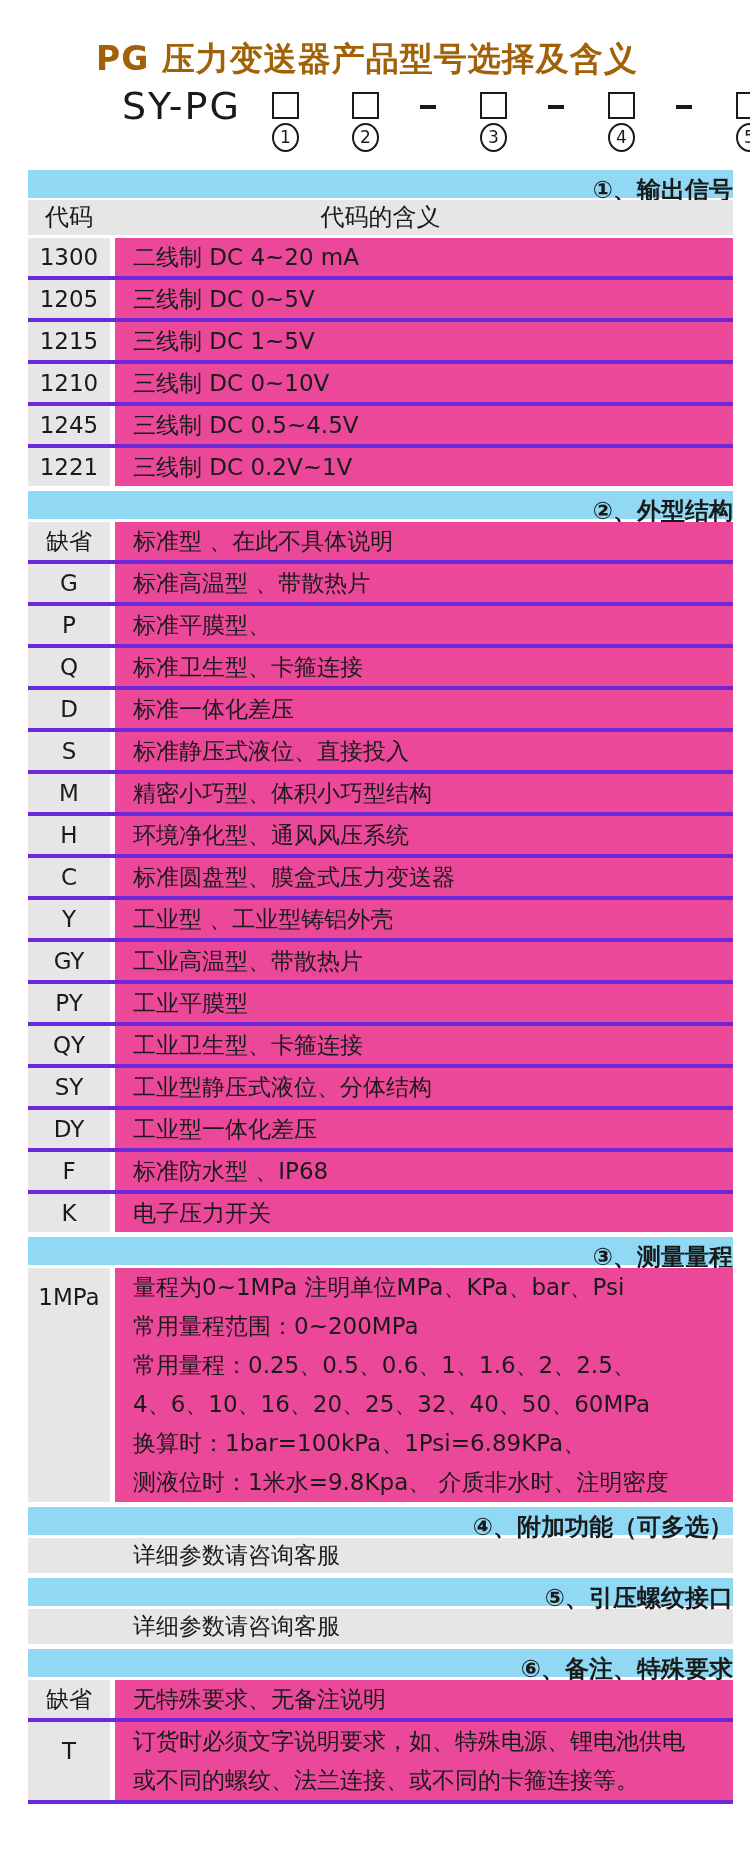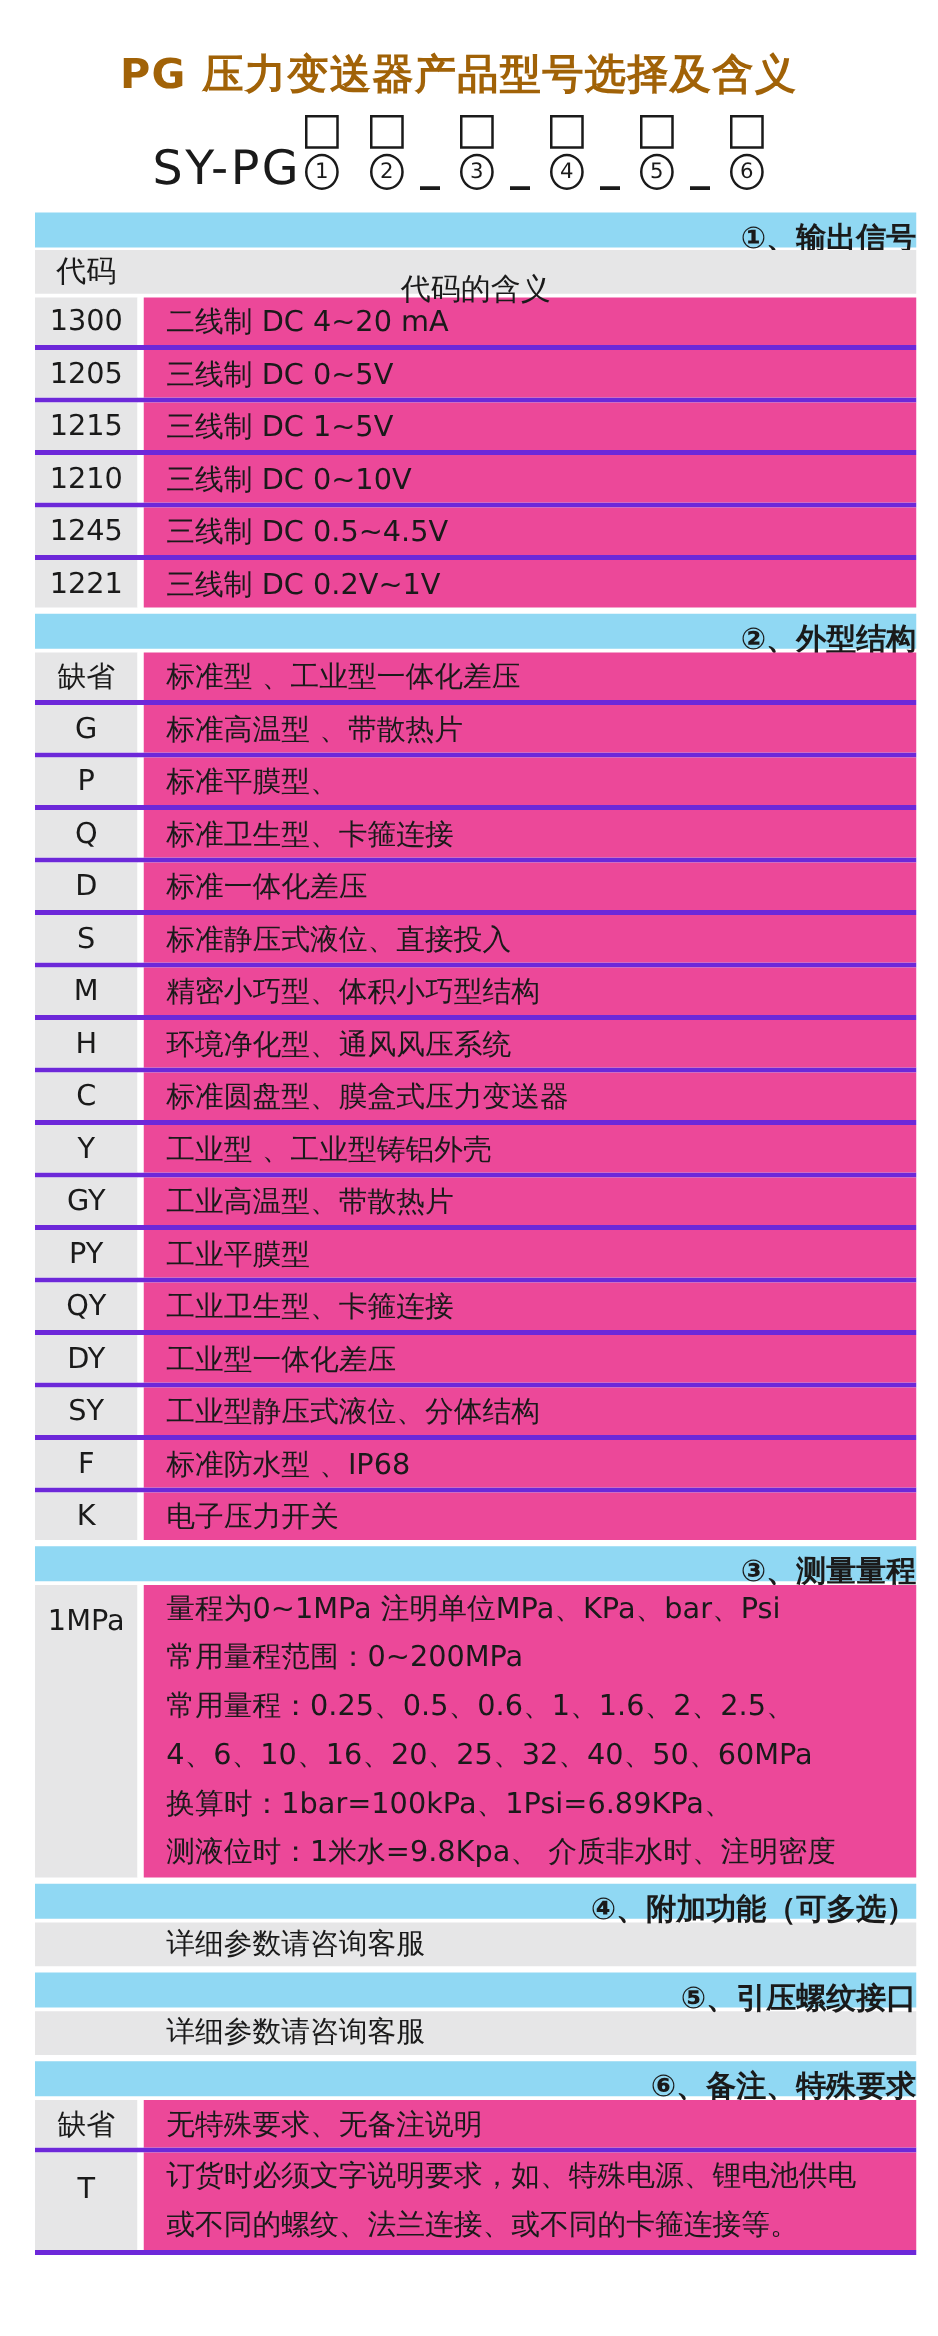--- a/index.html
+++ b/index.html
@@ -17,22 +17,23 @@
     margin:40px 0 0 96px;
     font-size:33px;
     line-height:38px;
     font-weight:bold;
     color:#a16207;
     letter-spacing:1px;
   }
   
   .model{
     display:flex;
-    align-items:flex-end;
+    align-items:flex-start;
     margin:10px 0 0 122px;
+    gap:28px;
   }
   .model-prefix{
     font-size:38px;
     line-height:36px;
     letter-spacing:2px;
     white-space:nowrap;
   }
   .pos{
     display:flex;
     flex-direction:column;
@@ -84,21 +85,21 @@
     height:35px;
     line-height:35px;
     font-size:24px;
     margin-bottom:3px;
   }
   .cols .col-code{
     position:absolute;left:0;top:0;
     width:82px;text-align:center;
   }
   .cols .col-meaning{
-    position:absolute;left:0;right:0;top:14px;
+    position:absolute;left:0;right:0;top:0;
     text-align:center;
   }
   .row{
     display:flex;
     border-bottom:4px solid #6d28d9;
   }
   .row.no-bb{border-bottom:none;}
   .code-cell{
     flex:0 0 82px;
     background:#e6e6e7;
@@ -212,21 +213,21 @@
     <div class="row no-bb">
       <div class="code-cell">1221</div>
       <div class="spacer"></div>
       <div class="meaning-cell">三线制 DC 0.2V~1V</div>
     </div>
 
     <div class="bar">②、外型结构</div>
     <div class="row">
       <div class="code-cell">缺省</div>
       <div class="spacer"></div>
-      <div class="meaning-cell">标准型 、工业型一体化差压</div>
+      <div class="meaning-cell">标准型 、在此不具体说明</div>
     </div>
     <div class="row">
       <div class="code-cell">G</div>
       <div class="spacer"></div>
       <div class="meaning-cell">标准高温型 、带散热片</div>
     </div>
     <div class="row">
       <div class="code-cell">P</div>
       <div class="spacer"></div>
       <div class="meaning-cell">标准平膜型、</div>
@@ -275,28 +276,28 @@
       <div class="code-cell">PY</div>
       <div class="spacer"></div>
       <div class="meaning-cell">工业平膜型</div>
     </div>
     <div class="row">
       <div class="code-cell">QY</div>
       <div class="spacer"></div>
       <div class="meaning-cell">工业卫生型、卡箍连接</div>
     </div>
     <div class="row">
+      <div class="code-cell">SY</div>
+      <div class="spacer"></div>
+      <div class="meaning-cell">工业型静压式液位、分体结构</div>
+    </div>
+    <div class="row">
       <div class="code-cell">DY</div>
       <div class="spacer"></div>
       <div class="meaning-cell">工业型一体化差压</div>
-    </div>
-    <div class="row">
-      <div class="code-cell">SY</div>
-      <div class="spacer"></div>
-      <div class="meaning-cell">工业型静压式液位、分体结构</div>
     </div>
     <div class="row">
       <div class="code-cell">F</div>
       <div class="spacer"></div>
       <div class="meaning-cell">标准防水型 、IP68</div>
     </div>
     <div class="row no-bb">
       <div class="code-cell">K</div>
       <div class="spacer"></div>
       <div class="meaning-cell">电子压力开关</div>

